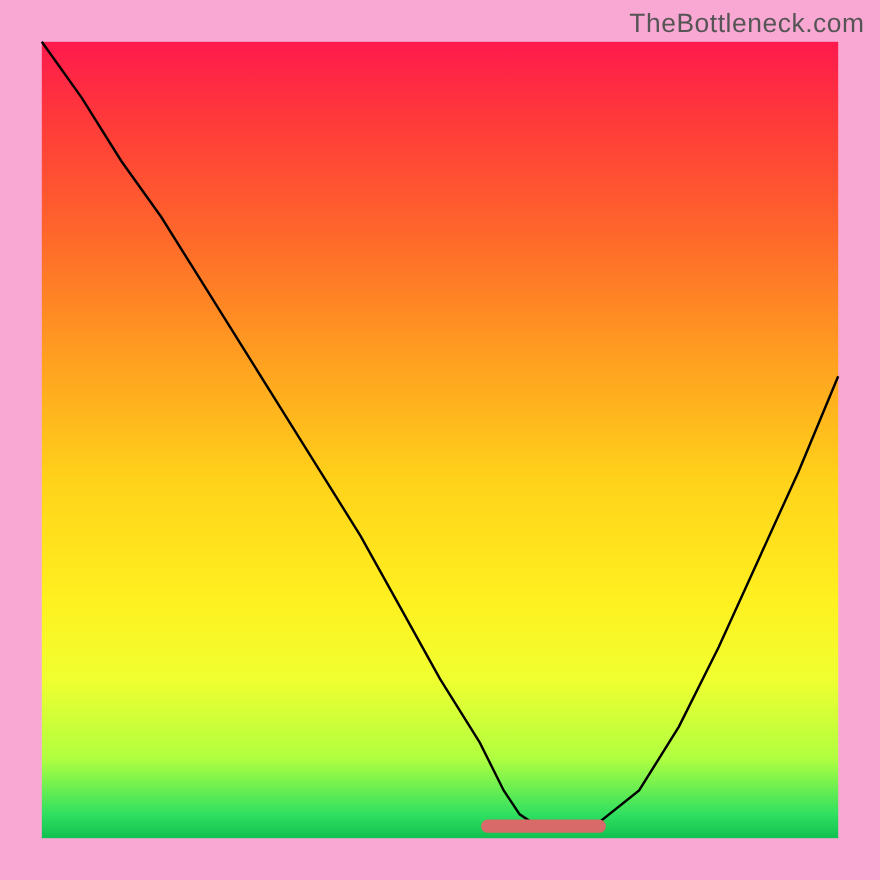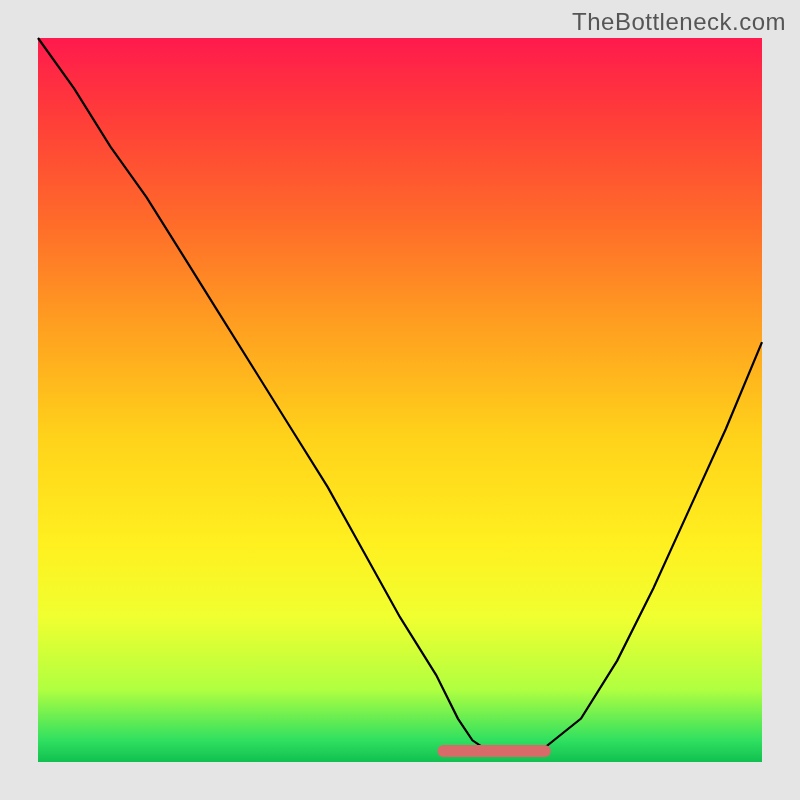--- a/index.html
+++ b/index.html
@@ -7,21 +7,21 @@
     padding: 0;
     width: 800px;
     height: 800px;
     background: #000;
     overflow: hidden;
   }
   .frame {
     position: relative;
     width: 800px;
     height: 800px;
-    background: #e5e5e5;
+    background: #f9a8d4;
   }
   .plot {
     position: absolute;
     left: 38px;
     top: 38px;
     width: 724px;
     height: 724px;
     background: linear-gradient(to bottom,
       #ff1a4d 0%,
       #ff3a3a 10%,

